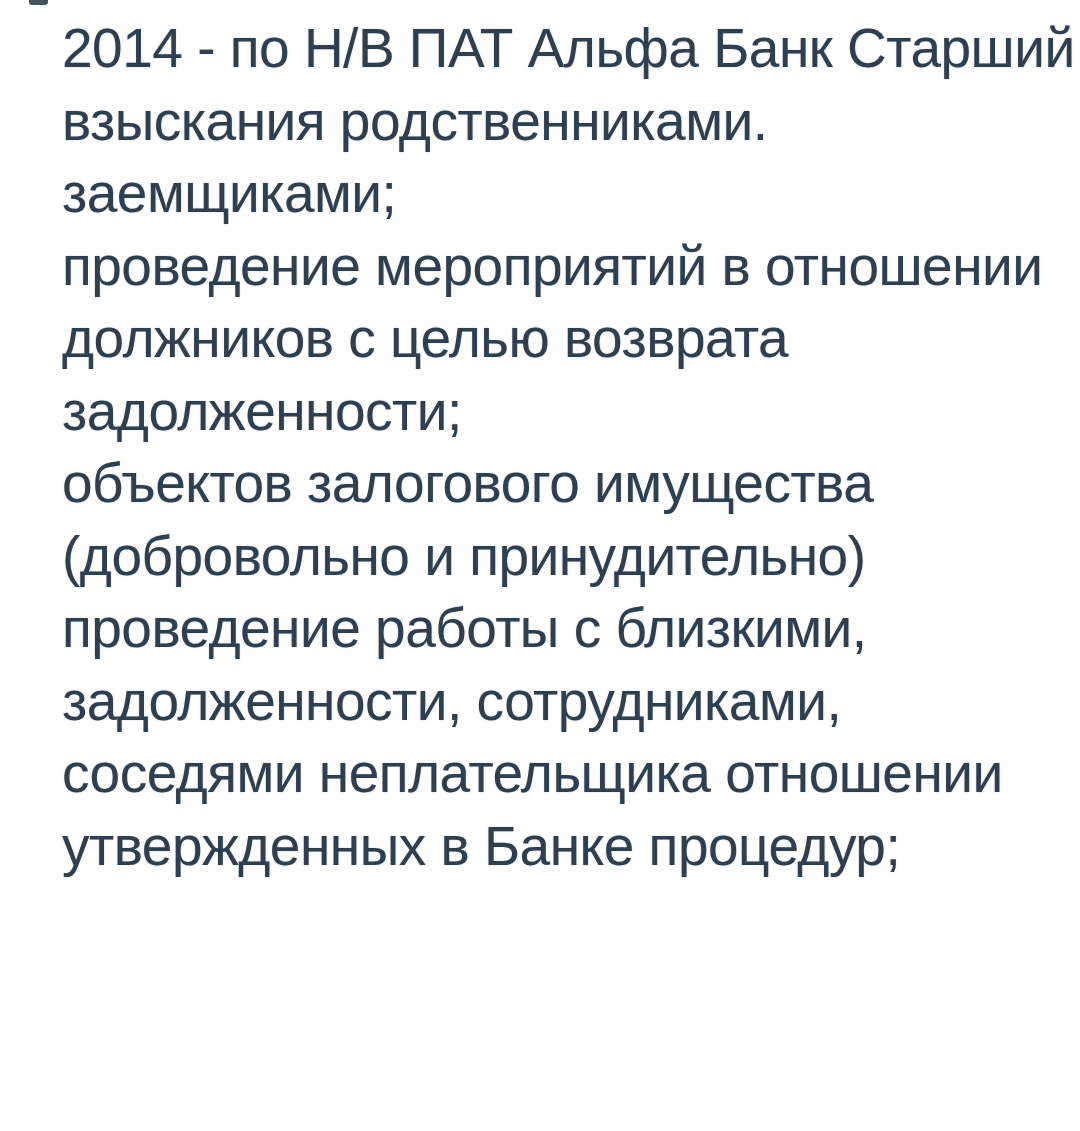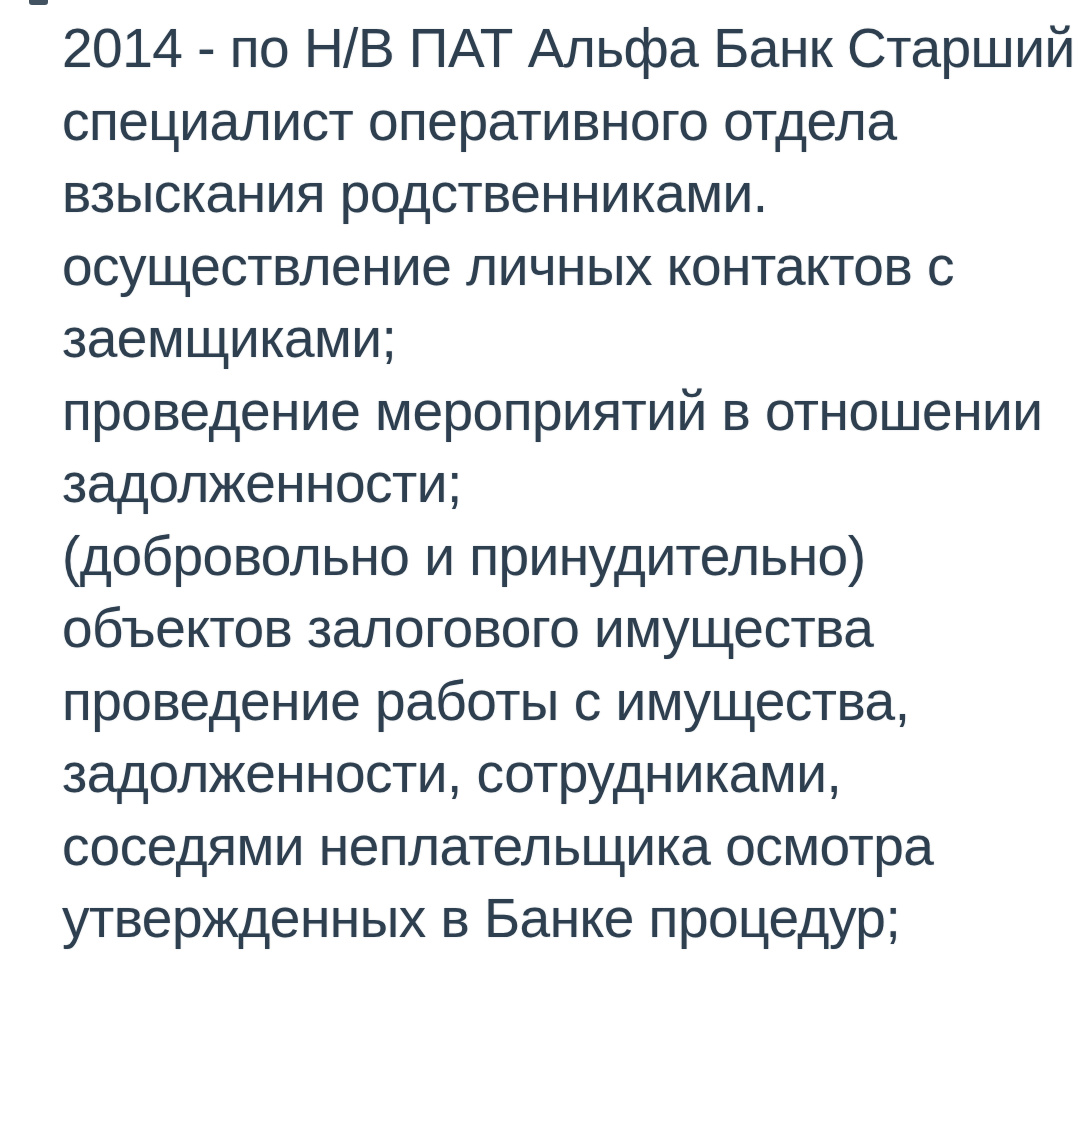--- a/index.html
+++ b/index.html
@@ -42,25 +42,24 @@
     text-shadow: 0 0 1.5px rgba(46, 63, 80, 0.30);
   }
 </style>
 </head>
 <body>
 
 <div class="artifact-mark"></div>
 
 <div class="text-block">
   <div class="text-line">2014 - по Н/В ПАТ Альфа Банк Старший</div>
-  <div class="text-line">специалист оперативного отдела</div>
   <div class="text-line">взыскания родственниками.</div>
-  <div class="text-line">осуществление личных контактов с</div>
   <div class="text-line">заемщиками;</div>
   <div class="text-line">проведение мероприятий в отношении</div>
+  <div class="text-line">должников с целью возврата</div>
   <div class="text-line">задолженности;</div>
+  <div class="text-line">объектов залогового имущества</div>
   <div class="text-line">(добровольно и принудительно)</div>
-  <div class="text-line">объектов залогового имущества</div>
-  <div class="text-line">проведение работы с имущества,</div>
+  <div class="text-line">проведение работы с близкими,</div>
   <div class="text-line">задолженности, сотрудниками,</div>
-  <div class="text-line">соседями неплательщика осмотра</div>
+  <div class="text-line">соседями неплательщика отношении</div>
   <div class="text-line">утвержденных в Банке процедур;</div>
 </div>
 
 </body></html>

